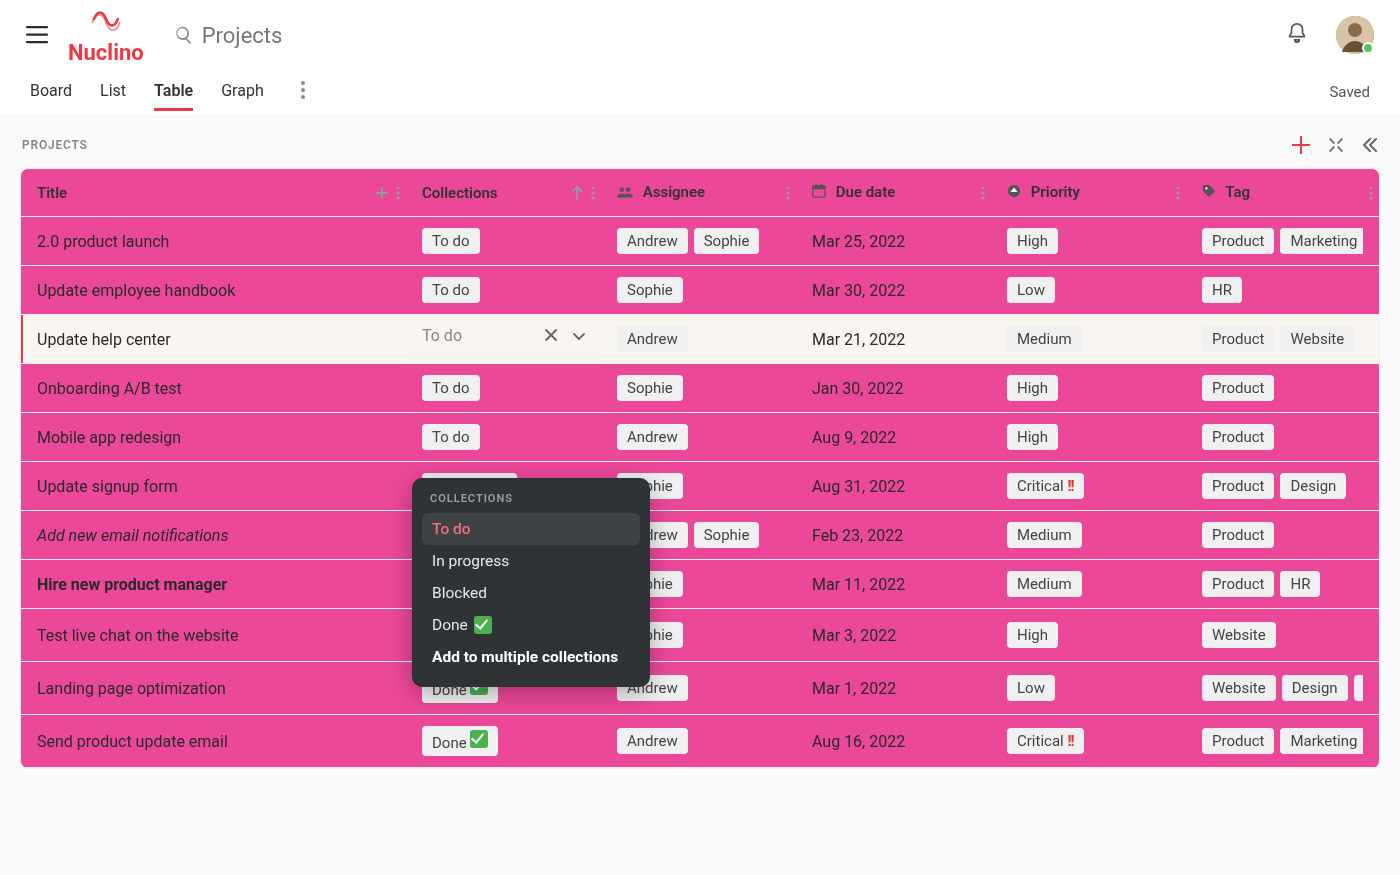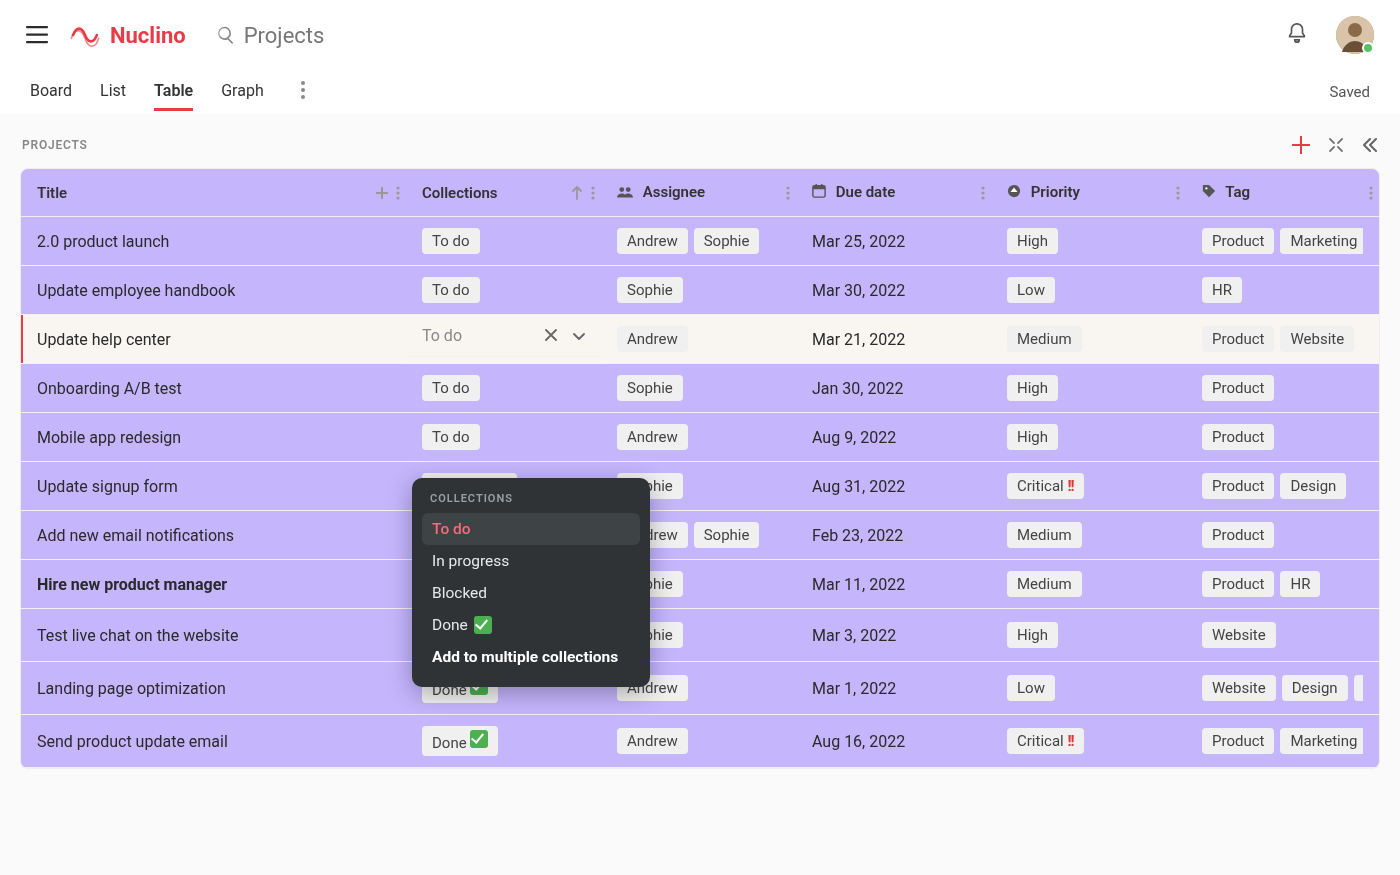--- a/index.html
+++ b/index.html
@@ -13,40 +13,40 @@
     font-size: 15px;
   }
   .topbar {
     display: flex;
     align-items: center;
     height: 70px;
     padding: 0 26px;
   }
   .hamburger { margin-right: 20px; cursor: pointer; }
   .hamburger svg { display:block; }
-  .brand { display:flex; align-items:center; gap:8px; color:#e83b47; font-weight:700; font-size:22px; }
+  .brand { display:flex; align-items:center; gap:8px; color:#e83b47; font-weight:700; font-size:22px;flex-direction:column; }
   .brand svg { display:block; }
   .search { display:flex; align-items:center; margin-left:30px; color:#777; font-size:22px; gap:8px;}
   .search svg { display:block; }
   .spacer { flex:1; }
   .bell { margin-right: 28px; }
   .avatar { width:38px; height:38px; border-radius:50%; background:linear-gradient(135deg,#c7a06a,#9a6d3f); position:relative;}
   .avatar-face { position:absolute; inset:0; display:flex; align-items:center; justify-content:center;}
   .online-dot { position:absolute; right:0; bottom:0; width:12px; height:12px; border-radius:50%; background:#5ac262; border:2px solid #fff;}
   .tabs-row { display:flex; align-items:center; padding: 0 30px; height:44px; border-bottom:1px solid transparent;}
   .tab { padding: 8px 0; margin-right: 28px; font-size:16px; color:#333; cursor:pointer;}
   .tab.active { font-weight:600; border-bottom:3px solid #e83b47; }
   .more-dots { margin-left:4px; }
   .saved { color:#555; font-size:15px;}
   .content { padding: 18px 20px 0 20px; background:#fafafa; height: calc(875px - 70px - 44px); }
   .section-header { display:flex; align-items:center; padding: 4px 2px 14px 2px;}
   .section-title { font-size:12px; letter-spacing:0.8px; color:#888; font-weight:600;}
   .section-actions { display:flex; align-items:center; gap:18px;}
   .section-actions svg { display:block; }
-  table.data { width:100%; border-collapse:separate; border-spacing:0; background:#c4b5fd; border:1px solid #eee; border-radius:8px; table-layout:fixed;}
+  table.data { width:100%; border-collapse:separate; border-spacing:0; background:#ec4899; border:1px solid #eee; border-radius:8px; table-layout:fixed;}
   table.data thead th {
     text-align:left; font-weight:600; font-size:15px; color:#333;
     padding: 14px 16px; border-bottom:1px solid #eee;
     position:relative;
   }
   .col-icon { vertical-align:middle; margin-right:6px; }
   .th-actions { position:absolute; right:6px; top:50%; transform:translateY(-50%); display:flex; gap:8px; align-items:center;}
   .th-actions svg { display:block; color:#999;}
   table.data tbody td { padding: 11px 16px; border-bottom:1px solid #f2f2f2; font-size:16px; color:#2a2a2a; vertical-align:middle; white-space:nowrap; overflow:hidden;}
   table.data tbody tr.highlight { background:#f9f6f2; position:relative;}
@@ -379,21 +379,21 @@
           <td>Aug 31, 2022</td>
           <td><span class="chip">Critical <span class="bangs">!!</span></span></td>
           <td>
             <div class="chip-row">
               <span class="chip">Product</span>
               <span class="chip">Design</span>
             </div>
           </td>
         </tr>
         <tr>
-          <td style="position: relative;">Add new email notifications</td>
+          <td style="position: relative; font-style: italic;">Add new email notifications</td>
           <td><span class="chip">In progress</span></td>
           <td>
             <div class="chip-row">
               <span class="chip">Andrew</span>
               <span class="chip">Sophie</span>
             </div>
           </td>
           <td>Feb 23, 2022</td>
           <td><span class="chip">Medium</span></td>
           <td>

